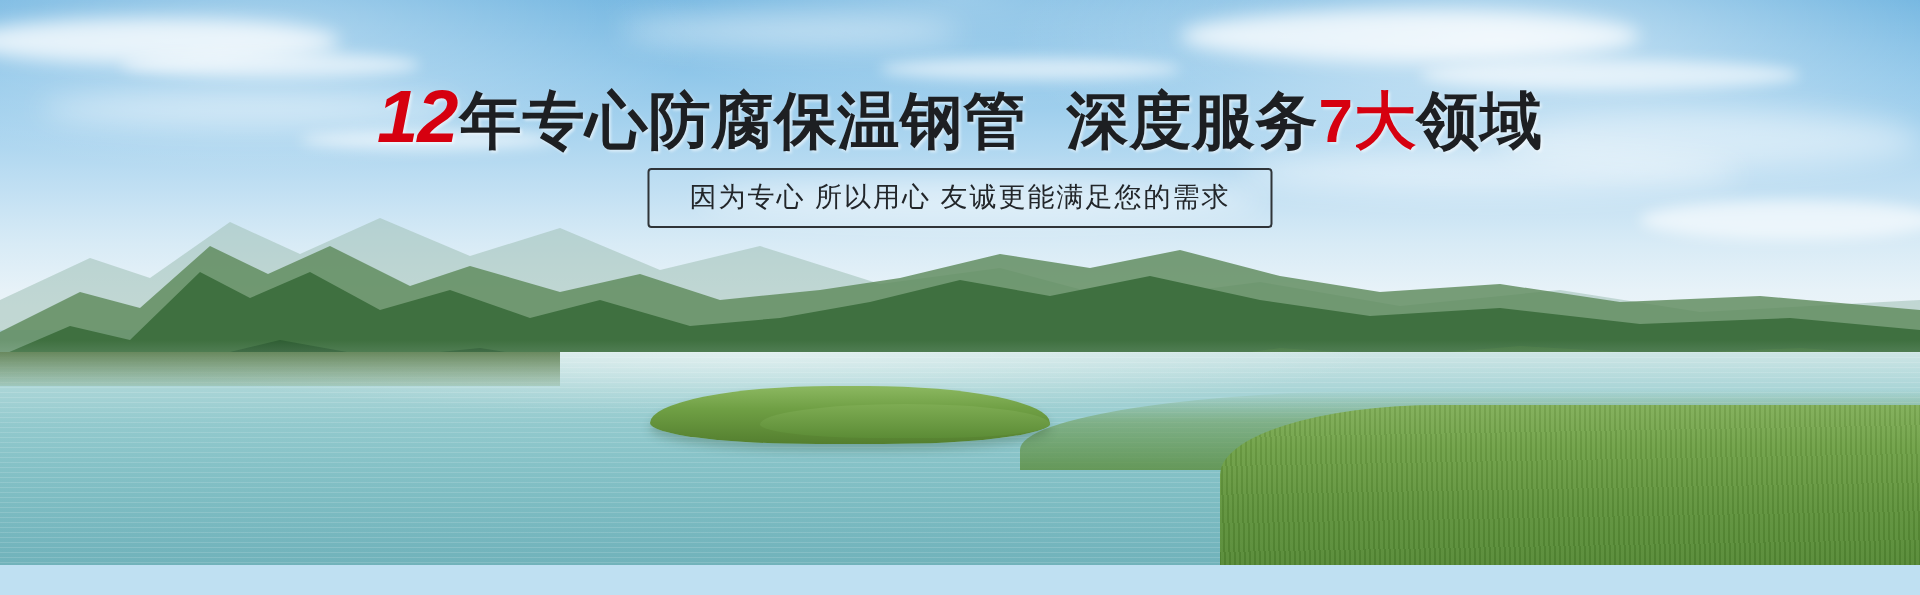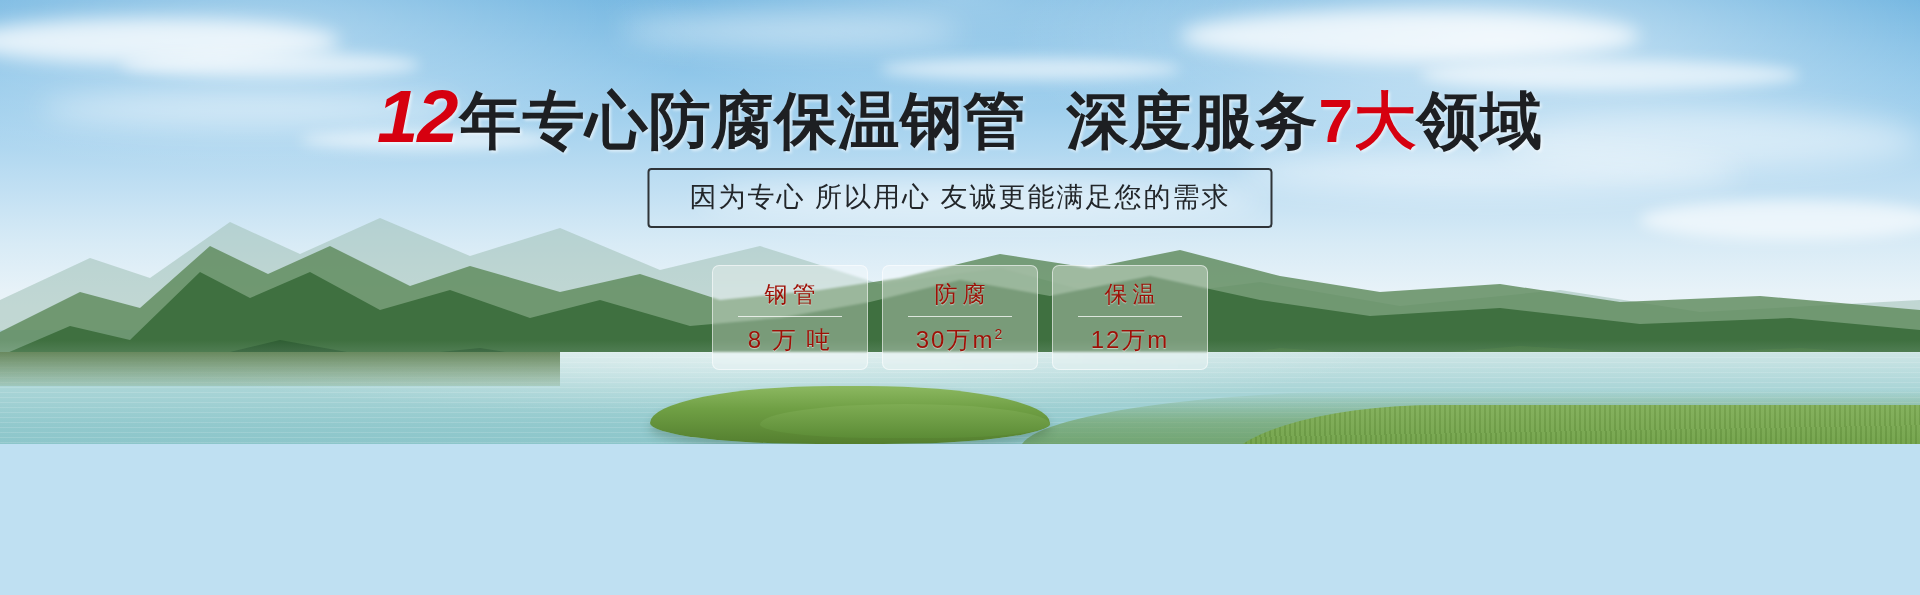--- a/index.html
+++ b/index.html
@@ -4,21 +4,21 @@
 <style>
   * { margin:0; padding:0; box-sizing:border-box; }
   html,body { width:1920px; height:595px; overflow:hidden; }
   body {
     font-family:"Liberation Sans","DejaVu Sans",sans-serif;
     background:#bfe0f2;
   }
 
   #banner {
     position:relative;
-    width:1920px; height:444px;
+    width:1920px; height:565px;
     overflow:hidden;
   }
 
   
   .sky {
     position:absolute; left:0; top:0; width:1920px; height:330px;
     background:
       linear-gradient(to bottom,
         #6fb4e0 0%,
         #7dbce4 10%,
@@ -237,35 +237,14 @@
   <div class="island-2"></div>
   <div class="grass-right"></div>
   <div class="grass-right-tex"></div>
 
   <div class="headline">
     <span class="num">12</span><span>年专心防腐保温钢管</span><span class="gap"></span><span>深度服务</span><span class="red">7大</span><span>领域</span>
   </div>
 
   <div class="pill">因为专心 所以用心  友诚更能满足您的需求</div>
 
-  <div class="cards">
-
-    <div class="card">
-      <div class="c-label">钢管</div>
-      <div class="c-rule"></div>
-      <div class="c-value"><span>8 万 吨</span><sup></sup></div>
-    </div>
-
-    <div class="card">
-      <div class="c-label">防腐</div>
-      <div class="c-rule"></div>
-      <div class="c-value"><span>30万m</span><sup>2</sup></div>
-    </div>
-
-    <div class="card">
-      <div class="c-label">保温</div>
-      <div class="c-rule"></div>
-      <div class="c-value"><span>12万m</span><sup></sup></div>
-    </div>
-
-  </div>
 
 </div>
 
 </body></html>

